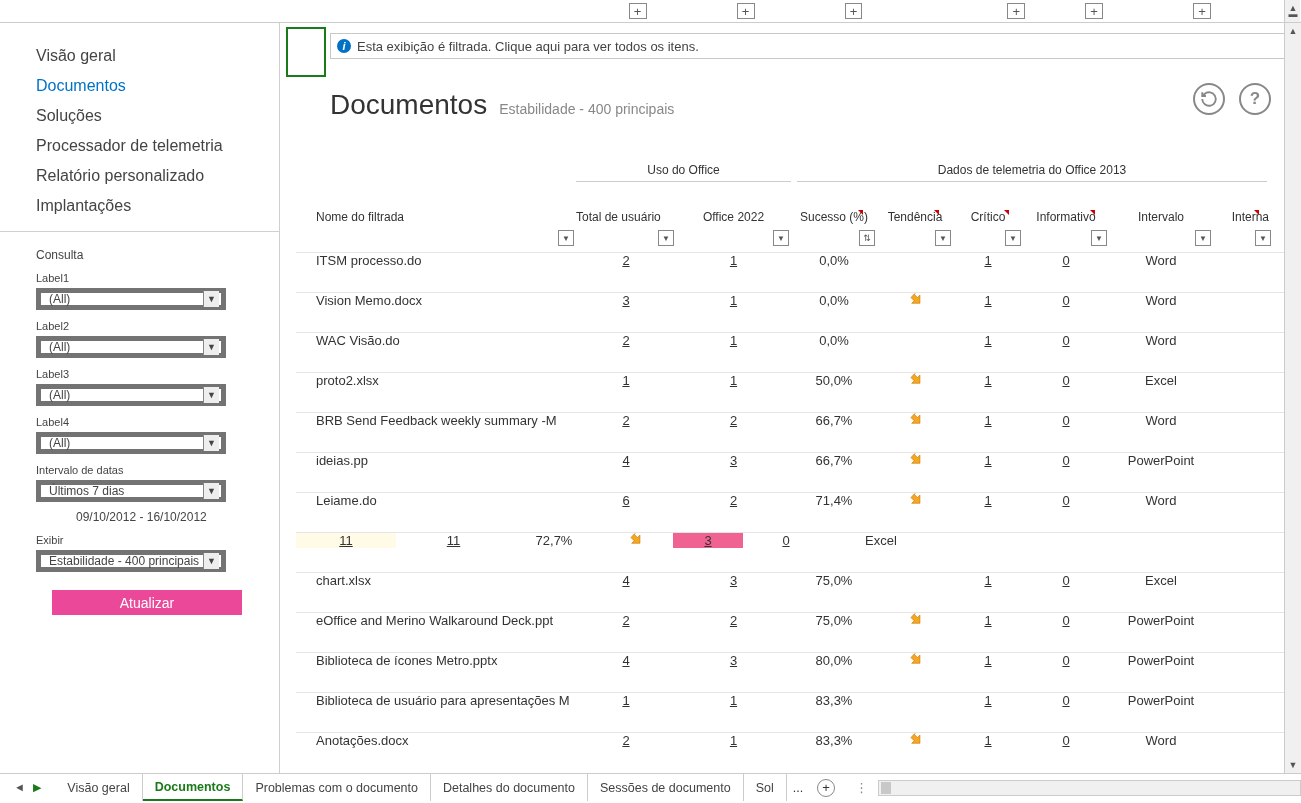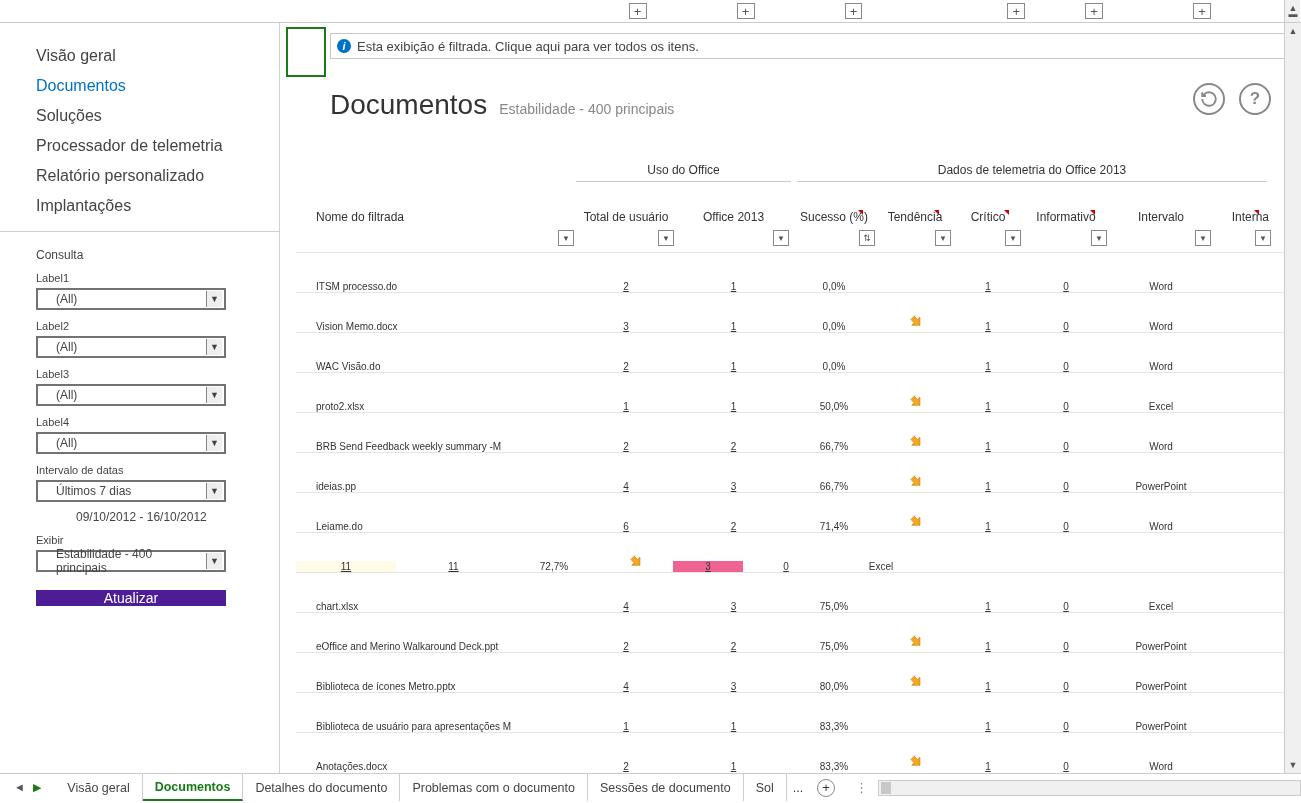--- a/index.html
+++ b/index.html
@@ -15,24 +15,24 @@
 
 .main { display: flex; height: 750px; }
 .sidebar { width: 280px; border-right: 1px solid #d0d0d0; display: flex; flex-direction: column; }
 .nav { padding: 18px 0 10px 36px; border-bottom: 1px solid #d0d0d0; }
 .nav-item { font-size: 16px; color: #444; padding: 6px 0; cursor: pointer; }
 .nav-item.active { color: #0072c6; }
 
 .filters { padding: 16px 24px 0 36px; font-size: 12px; color: #444; flex: 1; overflow: hidden; }
 .filters .section-title { font-size: 12px; margin-bottom: 10px; }
 .fld-label { font-size: 11px; margin: 10px 0 4px; }
-.combo { width: 190px; height: 22px; border: 2px solid #737373; display: flex; align-items: center; justify-content: space-between; padding: 0 2px 0 18px; font-size: 12px; cursor: pointer; }
+.combo { width: 190px; height: 22px; border: 5px solid #737373; display: flex; align-items: center; justify-content: space-between; padding: 0 2px 0 8px; font-size: 12px; cursor: pointer; }
 .combo .dd { width: 16px; height: 16px; border-left: 1px solid #888; display:flex; align-items:center; justify-content:center; font-size:9px; background:#eee; }
 .date-range { font-size: 12px; margin: 8px 0 8px 40px; }
-.btn-update { width: 190px; height: 16px; background: #4c1d95; color: #fff; border: none; font-size: 14px; margin-top: 18px; cursor: pointer; }
+.btn-update { width: 190px; height: 25px; background: #ec4899; color: #fff; border: none; font-size: 14px; margin-top: 18px; cursor: pointer; margin-left: 16px; }
 
 .content { flex: 1; position: relative; overflow: hidden; }
 .filterbar { margin: 10px 12px 0 50px; height: 26px; border: 1px solid #c8c8c8; display: flex; align-items: center; font-size: 13px; color: #444; padding-left: 6px; }
 .celltag { position: absolute; left: 6px; top: 4px; width: 40px; height: 50px; border: 2px solid #1a7a1a; background: #fff; }
 .info-icon { width:14px; height:14px; border-radius:50%; background:#0072c6; color:#fff; font-size:11px; font-style:italic; display:inline-flex; align-items:center; justify-content:center; margin-right:6px; font-weight:bold; }
 
 .title-row { margin: 30px 0 0 50px; display:flex; align-items:baseline; }
 .title-row h1 { font-size: 28px; font-weight: 300; color: #333; }
 .title-row .sub { font-size: 14px; color: #888; margin-left: 12px; }
 .title-actions { position:absolute; right:30px; top:60px; display:flex; gap:14px; }
@@ -42,32 +42,32 @@
 .grp-headers { display:flex; }
 .grp-headers .c0 { width: 280px; }
 .grp-headers .grp { text-align:center; border-bottom:1px solid #ccc; padding-bottom:4px; font-size:12px; }
 .grp1 { width: 215px; }
 .grp2 { width: 470px; margin-left:6px; }
 
 .col-headers { display:flex; height:40px; align-items:flex-end; margin-top:6px; font-size:12px; color:#333; }
 .col-headers > div { position:relative; padding-bottom:4px; }
 .col-headers .filtbox { position:absolute; right:2px; bottom:-18px; width:16px; height:16px; border:1px solid #888; font-size:8px; display:flex; align-items:center; justify-content:center; color:#555; cursor:pointer; }
 .c-name { width: 280px; padding-left:20px; }
-.c-tot { width: 100px; text-align:center; }
+.c-tot { width: 100px; text-align:left; }
 .c-off { width: 115px; text-align:center; }
 .c-suc { width: 86px; text-align:center; }
 .c-ten { width: 76px; text-align:center; }
 .c-cri { width: 70px; text-align:center; }
 .c-inf { width: 86px; text-align:center; }
 .c-app { width: 104px; text-align:center; }
 .c-int { width: 60px; text-align:right; padding-right:4px; }
 .red-tri::after { content:""; position:absolute; top:0; right:14px; width:0; height:0; border-left:5px solid transparent; border-top:5px solid #c00; }
 
 .rows { margin-top: 24px; }
-.row { display:flex; height:40px; align-items:flex-end; border-top:1px solid #e5e5e5; font-size:10px; }
+.row { display:flex; height:40px; align-items:flex-start; border-top:1px solid #e5e5e5; font-size:13px; }
 .row .c-name { padding-left:20px; white-space:nowrap; overflow:hidden; text-overflow:clip; }
 .row .num { text-decoration: underline; color:#333; text-align:center; }
 .row .c-suc { text-align:center; }
 .row .c-ten { text-align:center; }
 .trend-ico { color:#f5a623; font-size:14px; display:inline-block; transform:rotate(0deg); }
 .trend-ico svg { width:14px; height:14px; }
 .c-cri.hi { background:#f06292; }
 .c-app { text-align:center; }
 .hlcell { background:#fffbe6; }
 
@@ -177,21 +177,21 @@
 
     <div class="grid">
       <div class="grp-headers">
         <div class="c0"></div>
         <div class="grp grp1">Uso do Office</div>
         <div class="grp grp2">Dados de telemetria do Office 2013</div>
       </div>
       <div class="col-headers">
         <div class="c-name"><span>Nome do filtrada</span><span class="filtbox">▼</span></div>
         <div class="c-tot"><span>Total de usuário</span><span class="filtbox">▼</span></div>
-        <div class="c-off"><span>Office 2013</span><span class="filtbox">▼</span></div>
+        <div class="c-off"><span>Office 2022</span><span class="filtbox">▼</span></div>
         <div class="c-suc red-tri"><span>Sucesso (%)</span><span class="filtbox" style="font-size:9px">⇅</span></div>
         <div class="c-ten red-tri"><span>Tendência</span><span class="filtbox">▼</span></div>
         <div class="c-cri red-tri"><span>Crítico</span><span class="filtbox">▼</span></div>
         <div class="c-inf red-tri"><span>Informativo</span><span class="filtbox">▼</span></div>
         <div class="c-app"><span>Intervalo</span><span class="filtbox">▼</span></div>
         <div class="c-int red-tri"><span>Interna</span><span class="filtbox">▼</span></div>
       </div>
       <div class="rows" id="rows">
           <div class="row">
             <div class="c-name">ITSM processo.do</div>
@@ -364,22 +364,22 @@
 </div>
 
 <div class="sheet-tabs">
   <div class="tab-nav">
     <span>◄</span>
     <span style="color:#1a7a1a">▶</span>
   </div>
   <div id="tabs" style="display:flex;height:100%">
       <div class="tab">Visão geral</div>
       <div class="tab active">Documentos</div>
+      <div class="tab">Problemas com o documento</div>
       <div class="tab">Detalhes do documento</div>
-      <div class="tab">Problemas com o documento</div>
       <div class="tab">Sessões de documento</div>
       <div class="tab">Sol</div>
     </div>
   <span style="padding:0 6px">...</span>
   <div class="tab-add">+</div>
   <div style="width:20px"></div>
     <span style="color:#888">⋮</span>
   <div class="hscroll">
       <div class="thumb"></div>
     </div>

